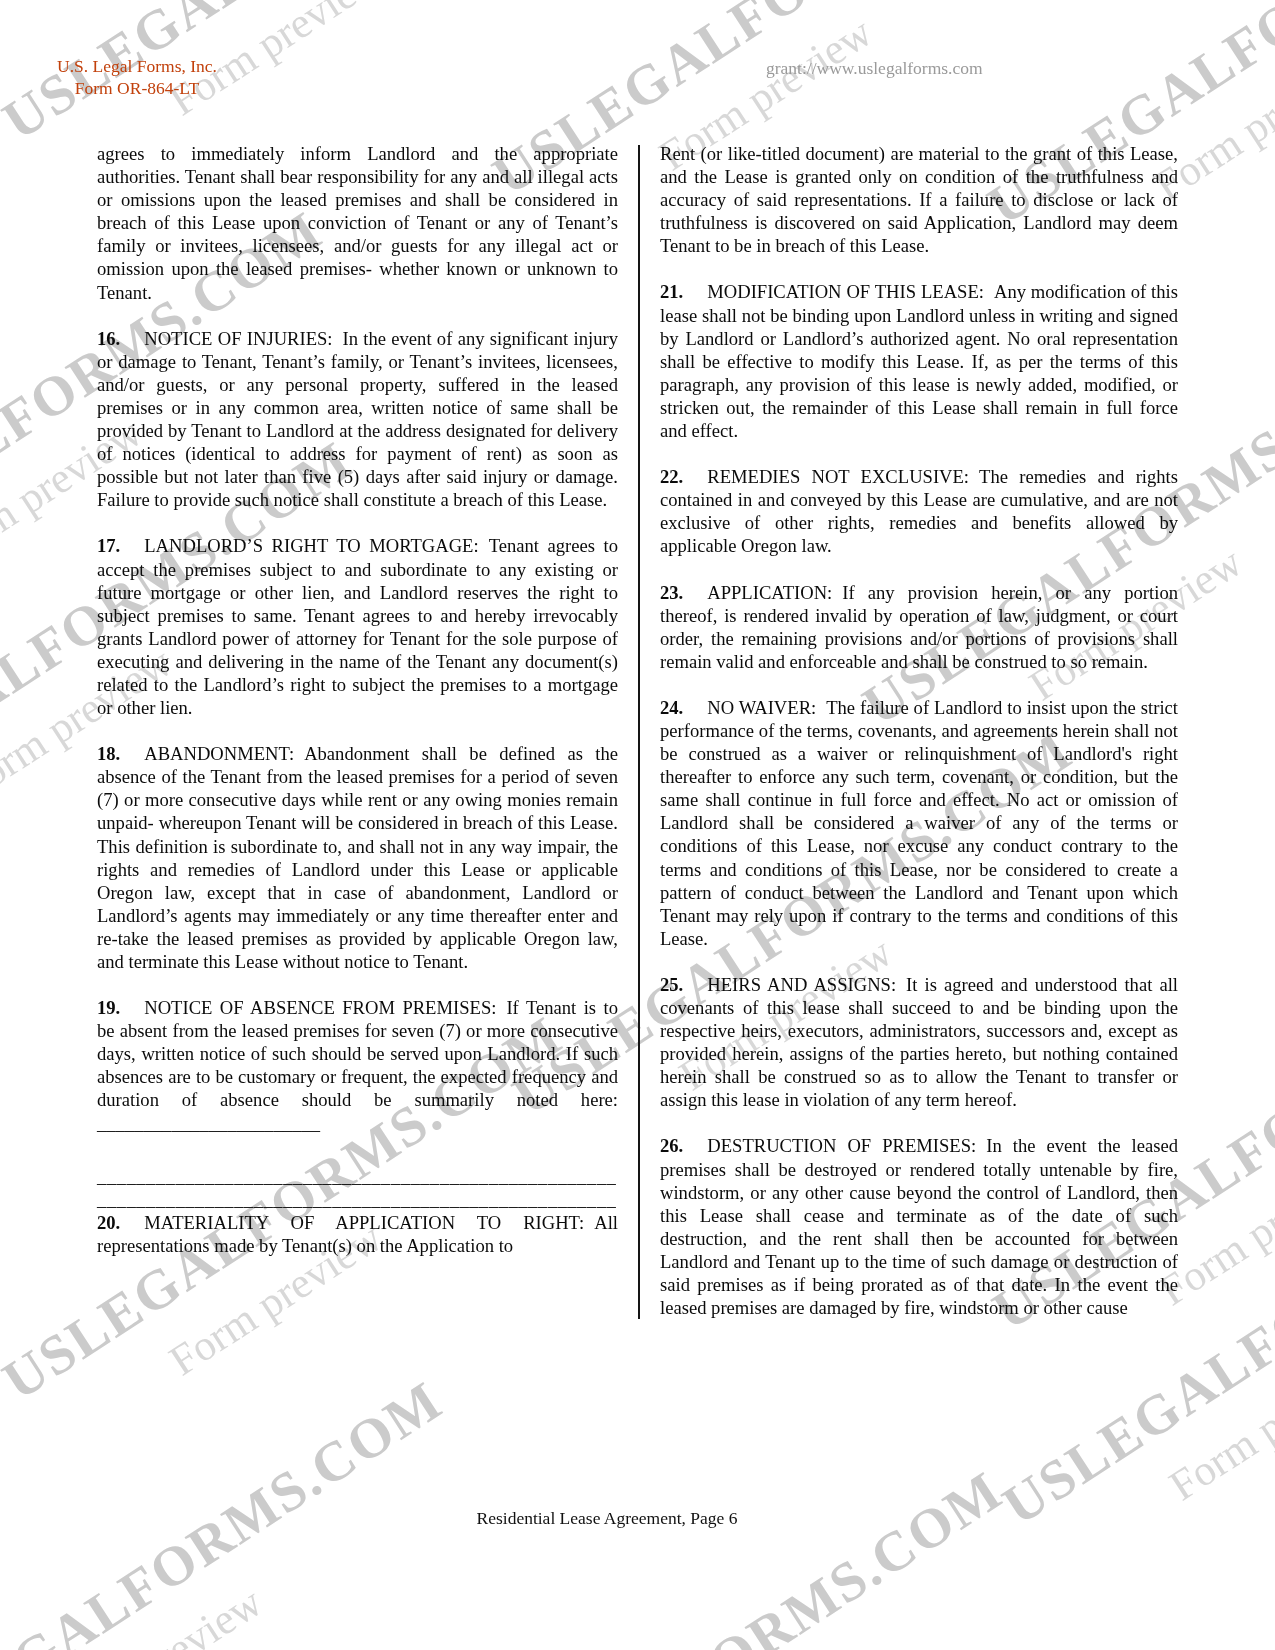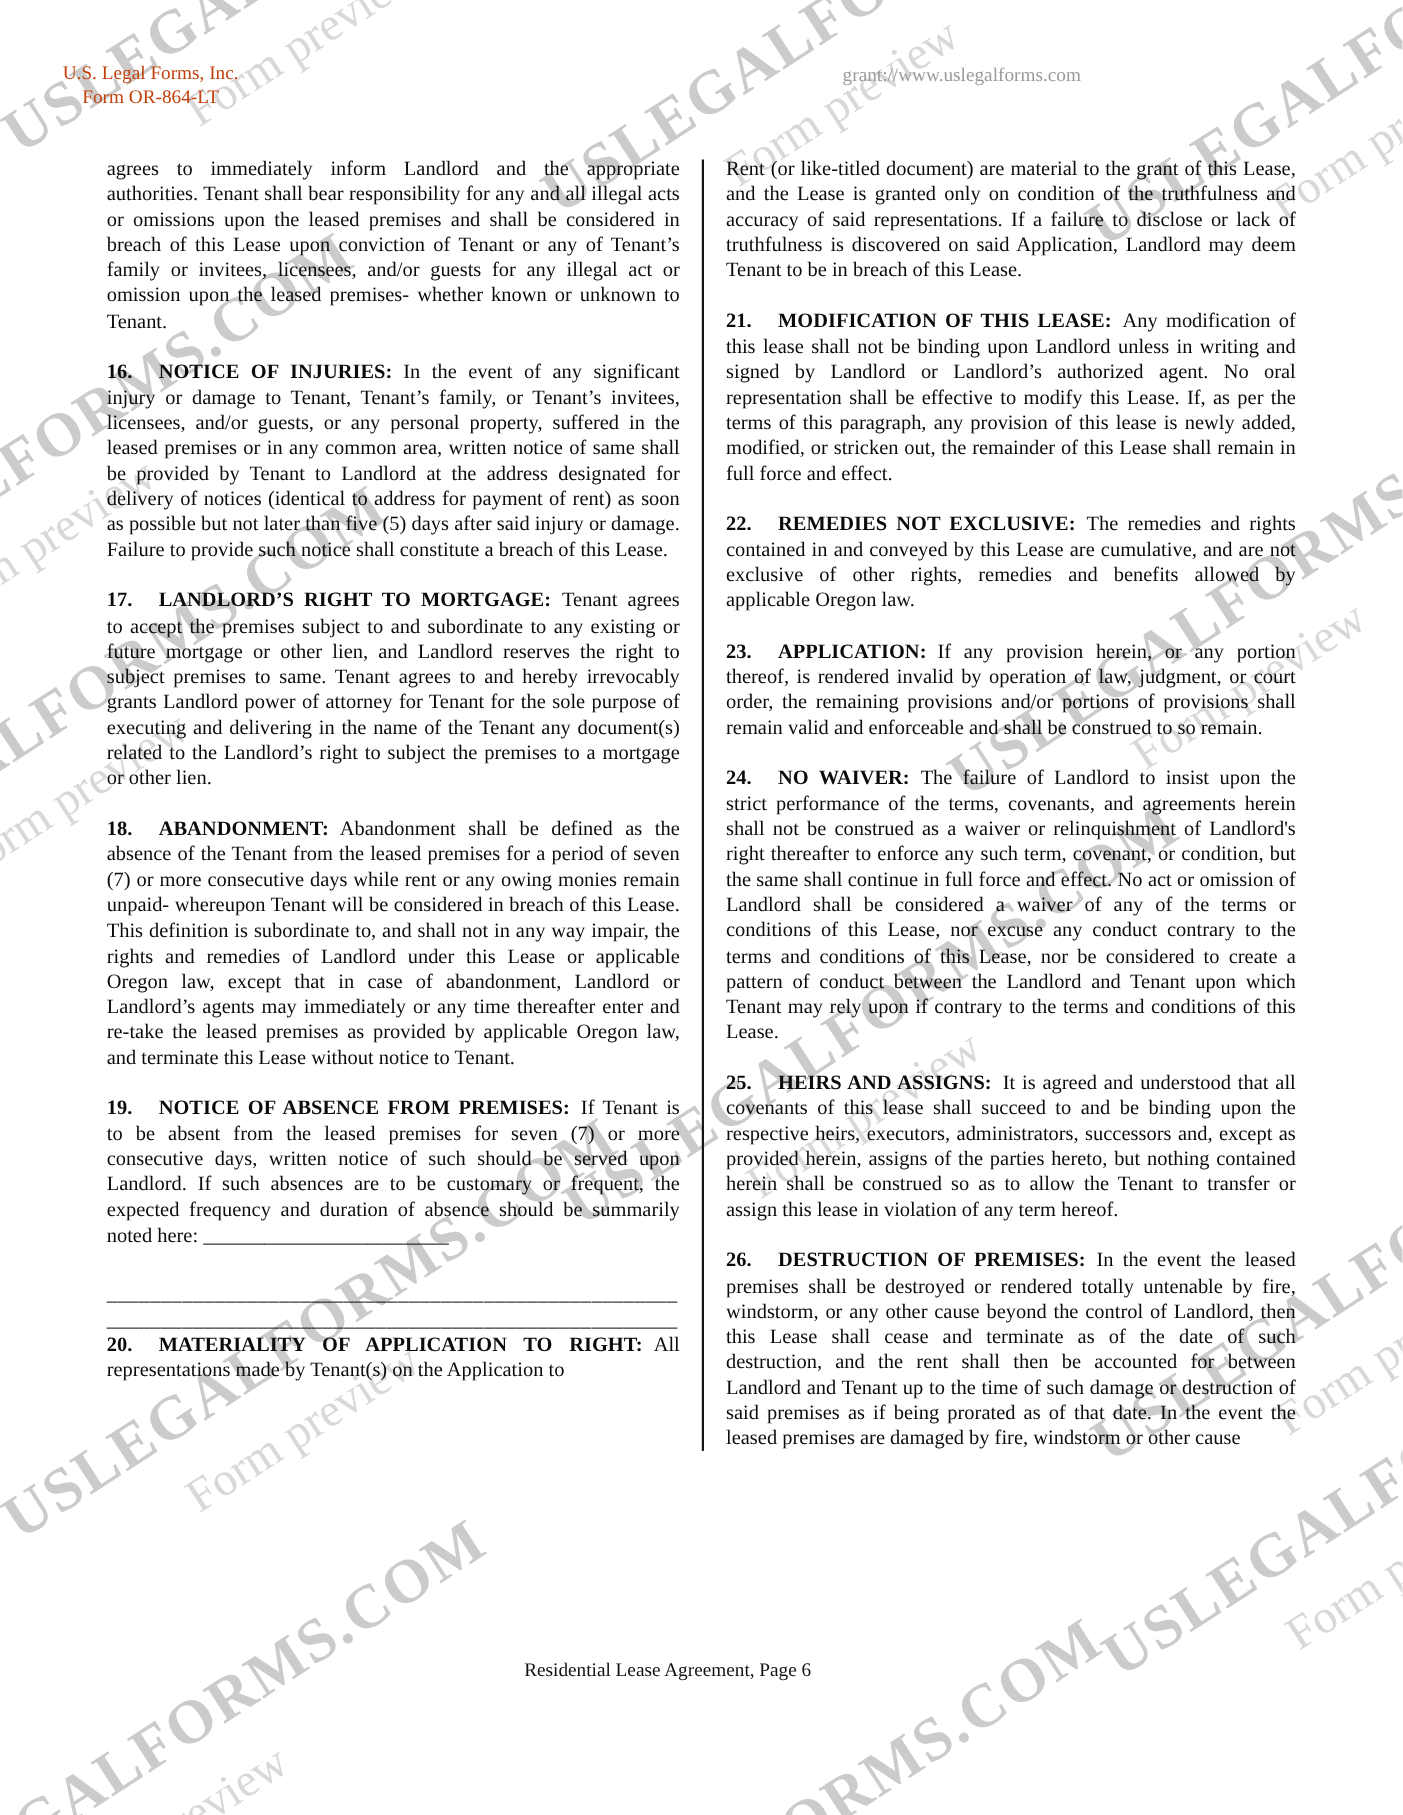--- a/index.html
+++ b/index.html
@@ -60,21 +60,21 @@
     text-align: justify;
   }
   .col-left  { width: 521px; }
   .col-right { width: 518px; }
   .divider { width: 2px; background: #151515; margin: 3px 20px 0 20px; }
 
   .para { margin: 0 0 23px 0; }
   .para:last-child { margin-bottom: 0; }
   .para-absence { margin-bottom: 30px; }
   .num   { font-weight: bold; }
-  .title { font-weight: bold; margin-left: 24px; }
+  .title { font-weight: normal; margin-left: 24px; }
   .ptext { margin-left: 10px; }
   .fill-lines { margin: 0; }
   .fill-line { letter-spacing: 0.5px; }
   .para-after-lines { margin-top: 0; }
 
   
   .footer {
     position: absolute; left: 97px; top: 1508px; width: 1020px; z-index: 1;
     text-align: center; font-size: 17.5px; color: #111;
   }

